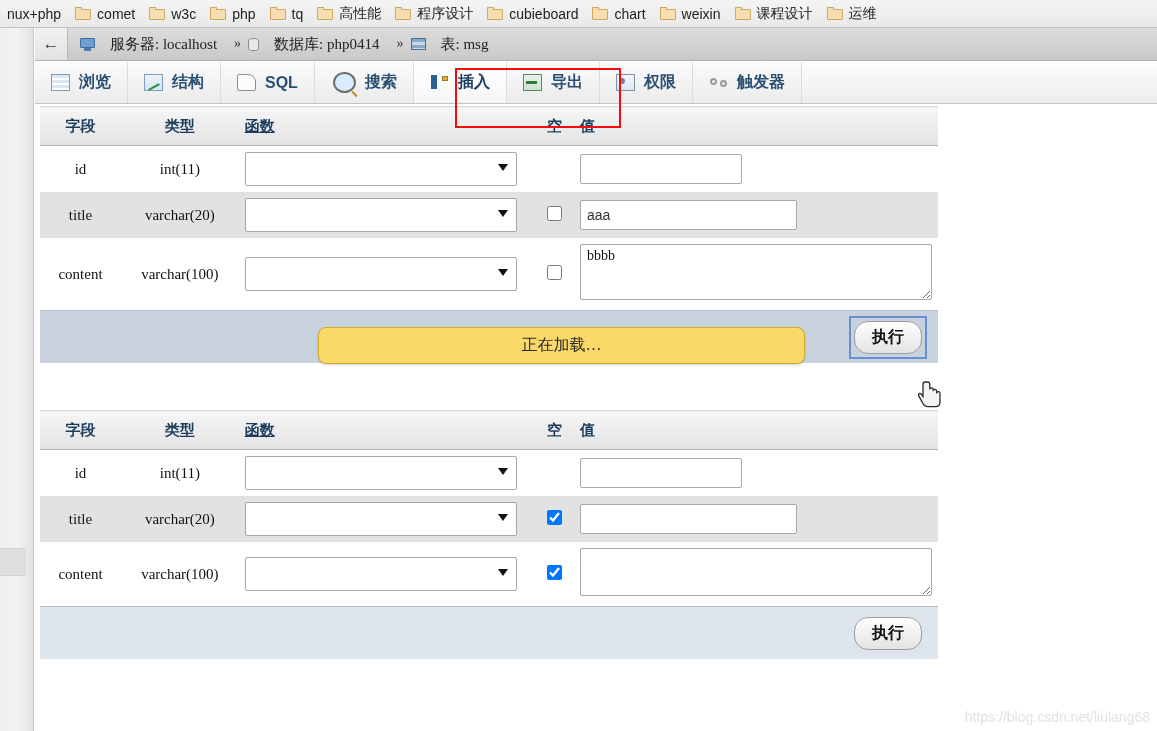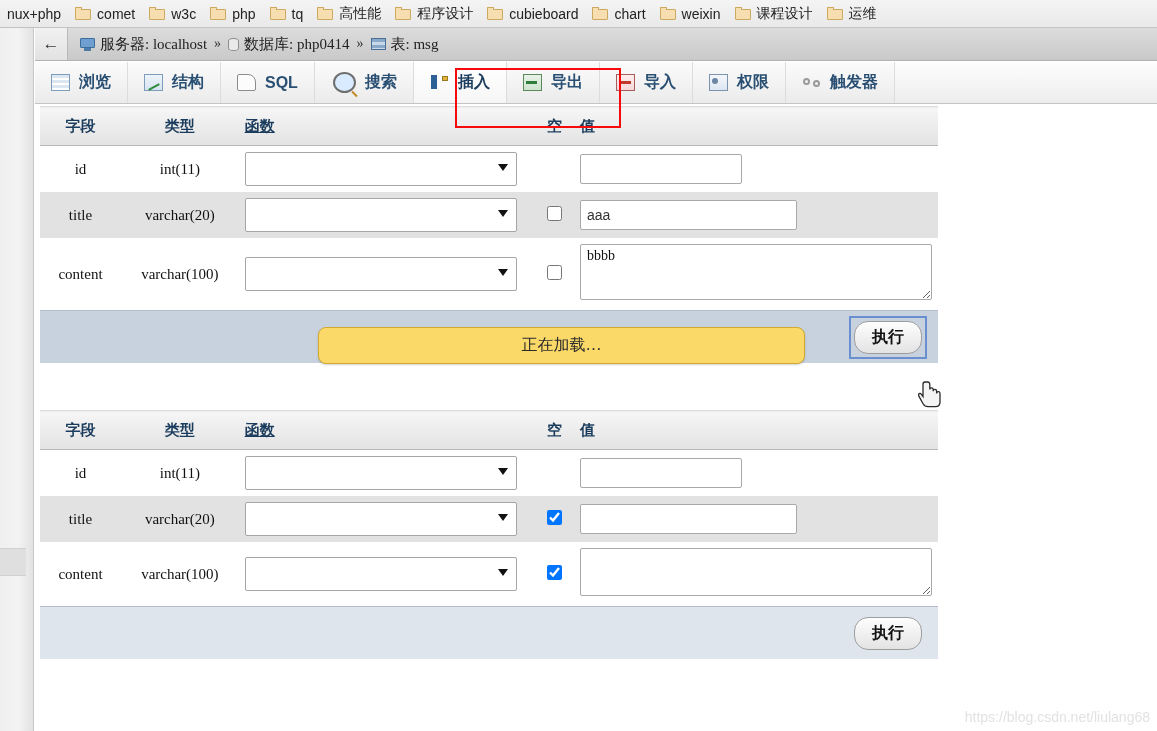--- a/index.html
+++ b/index.html
@@ -63,21 +63,21 @@
   }
   #backbtn{
     width:32px;height:32px;flex:none;
     background:linear-gradient(#f2f2f2,#e2e2e2);
     border-right:1px solid #b9b9b9;
     display:flex;align-items:center;justify-content:center;
     font-size:17px;color:#3a3a3a;cursor:pointer;
   }
   .crumbtxt{
     font-family:"Liberation Serif","DejaVu Serif",serif;
-    font-size:15px;color:#222;white-space:nowrap;
+    font-size:15px;color:#222;white-space:nowrap;margin-left:10px;
   }
   #crumbwrap{display:flex;align-items:center;gap:5px;padding-left:12px;}
   .sep{color:#333;font-size:14px;padding:0 2px;}
   .ic-server{
     width:15px;height:13px;flex:none;position:relative;display:inline-block;
   }
   .ic-server:before{
     content:"";position:absolute;inset:0 0 3px 0;background:#6f9fd0;
     border:1px solid #3e6d9c;border-radius:1px;box-sizing:border-box;
   }
@@ -320,24 +320,20 @@
       </div>
     <div class="tab active">
         <span class="ti ti-insert"></span>
         <span>插入</span>
       </div>
     <div class="tab">
         <span class="ti ti-export"></span>
         <span>导出</span>
       </div>
     <div class="tab">
-        <span class="ti ti-import"></span>
-        <span>导入</span>
-      </div>
-    <div class="tab">
         <span class="ti ti-priv"></span>
         <span>权限</span>
       </div>
     <div class="tab">
         <span class="ti ti-trig"></span>
         <span>触发器</span>
       </div>
   </div>
 
   <table class="form-table" style="top:78px;">

